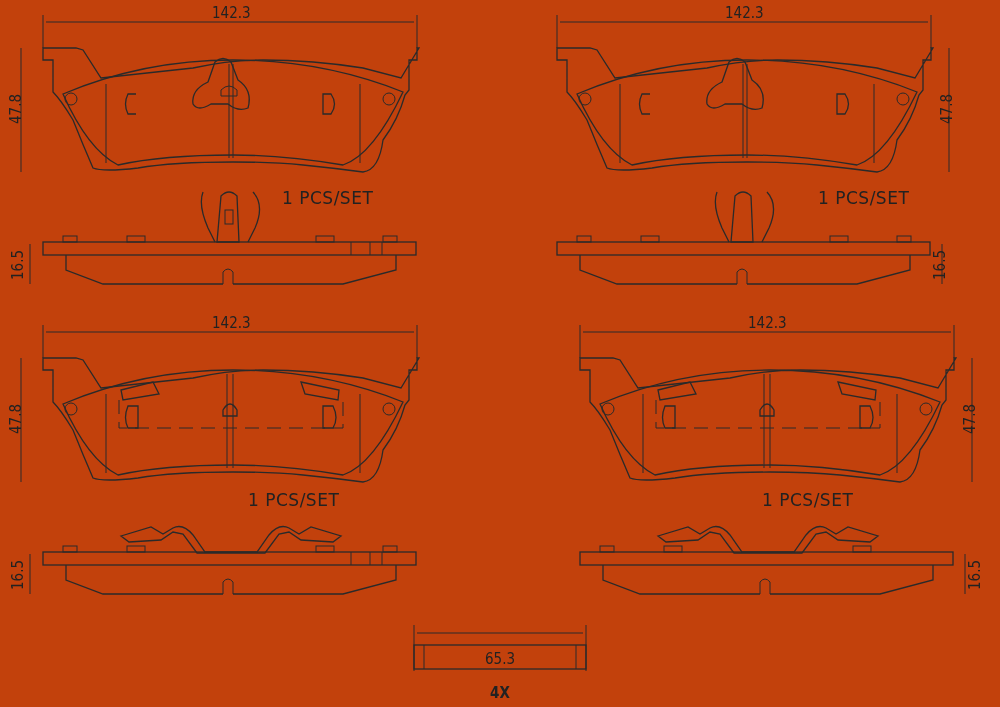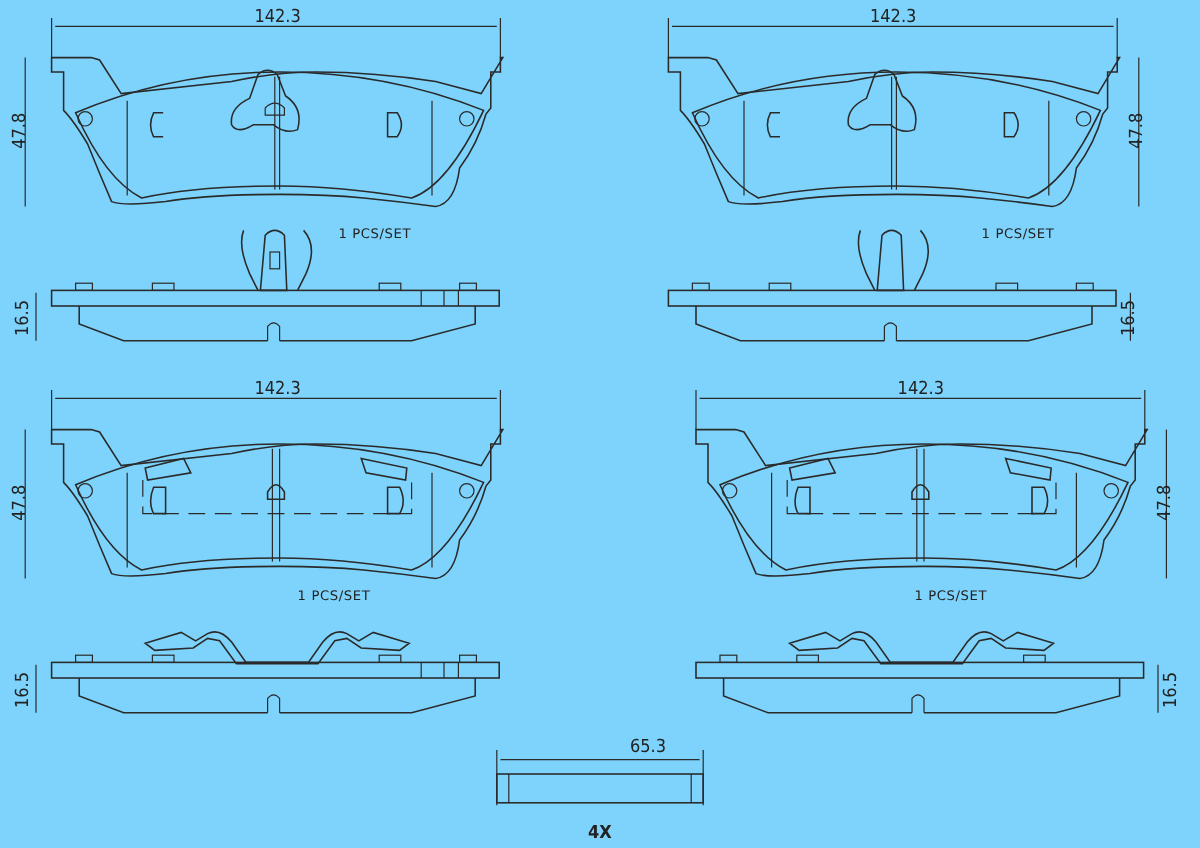--- a/index.html
+++ b/index.html
@@ -1,23 +1,23 @@
 <!DOCTYPE html>
 <html><head>
 <meta charset="utf-8">
 <style>
   html,body{margin:0;padding:0;background:#fff;}
-  #canvas{position:relative;width:1000px;height:707px;background:#7dd3fc;overflow:hidden;}
+  #canvas{position:relative;width:1000px;height:707px;background:#c2410c;overflow:hidden;}
   svg{position:absolute;left:0;top:0;}
   .ln{fill:none;stroke:#2a2a2a;stroke-width:1.3;}
   .thin{fill:none;stroke:#2a2a2a;stroke-width:1;}
   .dash{fill:none;stroke:#2a2a2a;stroke-width:1;stroke-dasharray:14 8;}
   .lbl{position:absolute;font-family:"DejaVu Sans Condensed","DejaVu Sans",sans-serif;font-size:15px;color:#222;white-space:nowrap;}
   .rot{transform:rotate(-90deg);transform-origin:center;}
-  .pcs{position:absolute;font-family:"DejaVu Sans",sans-serif;font-size:11px;color:#222;white-space:nowrap;letter-spacing:0.5px;}
+  .pcs{position:absolute;font-family:"DejaVu Sans",sans-serif;font-size:17px;color:#222;white-space:nowrap;letter-spacing:0.5px;}
 </style>
 </head>
 <body>
 
 <div id="canvas">
 <svg width="1000" height="707" viewBox="0 0 1000 707">
   <defs>
     <g id="padface">
 
       <path class="ln" d="M0,48 L33,48 L40,50 L58,78 L150,68 Q186,60 220,60 Q270,60 320,68 L358,78 L376,48 L374,48 L374,60 L366,60 L366,90 L362,95 Q355,120 340,140 Q336,170 320,172 Q290,168 260,165 Q230,162 190,162 Q130,162 95,168 Q60,172 50,168 Q40,145 30,120 Q18,100 10,92 L10,60 L0,60 Z"></path>
@@ -137,15 +137,15 @@
 <div class="lbl" style="left:212px;top:314px;">142.3</div>
 <div class="lbl rot" style="left:1px;top:410px;">47.8</div>
 <div class="lbl rot" style="left:3px;top:566px;">16.5</div>
 <div class="pcs" style="left:248px;top:490px;">1  PCS/SET</div>
 
 <div class="lbl" style="left:748px;top:314px;">142.3</div>
 <div class="lbl rot" style="left:955px;top:410px;">47.8</div>
 <div class="lbl rot" style="left:960px;top:566px;">16.5</div>
 <div class="pcs" style="left:762px;top:490px;">1  PCS/SET</div>
 
-<div class="lbl" style="left:485px;top:613px;margin-left:40px;">65.3</div>
+<div class="lbl" style="left:485px;top:650px;">65.3</div>
 <div class="lbl" style="left:490px;top:684px;font-weight:bold;">4X</div>
 </div>
 
 </body></html>

